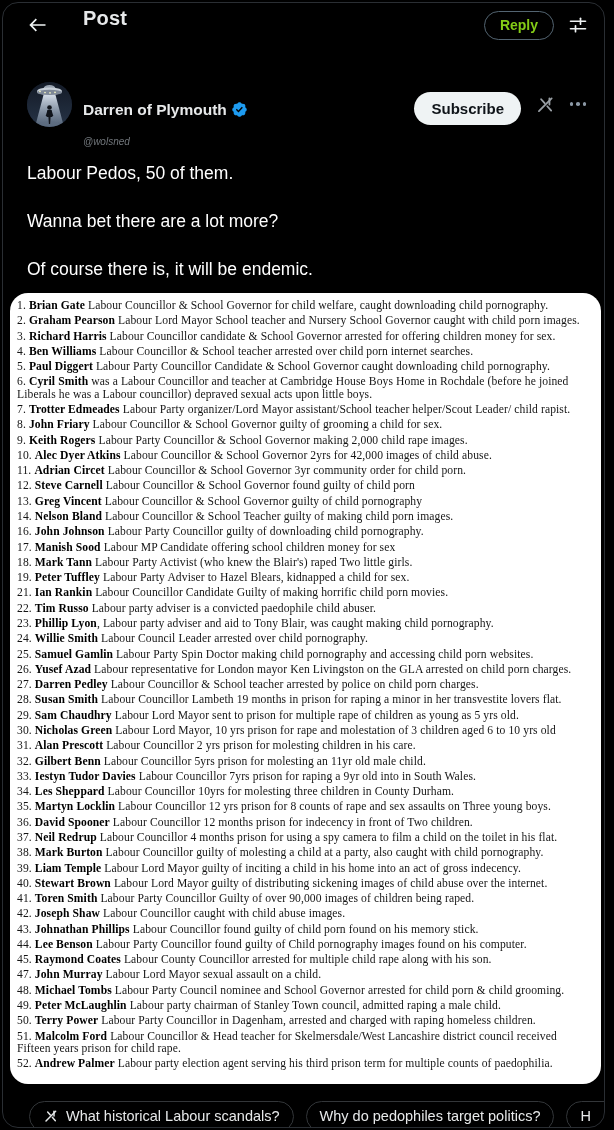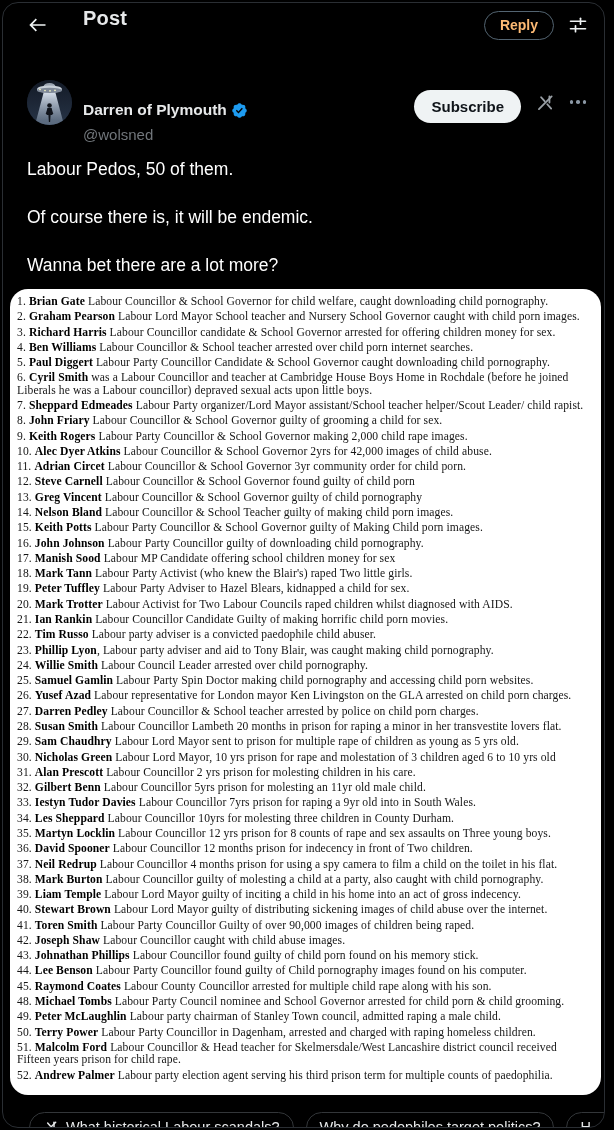--- a/index.html
+++ b/index.html
@@ -12,32 +12,32 @@
     position:absolute;left:2px;top:2px;width:601px;height:1124px;
     border:1px solid #2a2e33;border-radius:16px;background:#000;overflow:hidden;
   }
   
   .hdr{display:flex;align-items:center;padding:7px 16px 0 24px;height:30px;}
   .back{width:22px;height:22px;display:flex;align-items:center;justify-content:center;cursor:pointer;}
   .back svg{display:block;}
   .hdr h1{font-size:20px;font-weight:700;margin:0 0 13px 34px;color:#e7e9ea;letter-spacing:.2px;}
   .hdr .sp{flex:1;}
   .reply-btn{
-    background:transparent;color:#fdba74;font-weight:700;font-size:14px;
+    background:transparent;color:#84cc16;font-weight:700;font-size:14px;
     border:1px solid #536471;border-radius:16px;height:29px;padding:0 15px;cursor:pointer;
     font-family:inherit;
   }
   .sliders{margin-left:14px;width:20px;height:20px;display:flex;align-items:center;cursor:pointer;}
   
   .user-row{display:flex;align-items:center;padding:0 16px 0 24px;margin-top:21px;}
   .avatar{width:45px;height:45px;border-radius:50%;overflow:hidden;flex:0 0 45px;cursor:pointer;background:#0d1420;}
   .names{margin-left:11px;min-width:0;}
-  .name-line{display:flex;align-items:center;font-size:15.5px;font-weight:700;color:#e7e9ea;cursor:pointer;margin-top:40px;}
+  .name-line{display:flex;align-items:flex-start;font-size:15.5px;font-weight:700;color:#e7e9ea;cursor:pointer;margin-top:40px;}
   .badge{margin-left:4px;display:inline-flex;}
-  .handle{font-size:15px;color:#71767b;margin-top:7px;}
+  .handle{font-size:10px;color:#71767b;margin-top:17px;font-style:italic;}
   .user-row .sp{flex:1;}
   .subscribe{
     background:#eff3f4;color:#0f1419;font-weight:700;font-size:15px;border:none;
     border-radius:17px;height:33px;padding:0 17px;cursor:pointer;font-family:inherit;margin-top:9px;
   }
   .grok-btn{margin-left:13px;width:22px;height:22px;display:flex;align-items:center;justify-content:center;cursor:pointer;}
   .more-btn{margin-left:12px;width:20px;height:20px;display:flex;align-items:center;justify-content:center;cursor:pointer;}
   .more-btn span{display:inline-block;width:3.5px;height:3.5px;border-radius:50%;background:#8b98a5;margin:0 1.6px;}
   
   .post-text{padding:15px 24px 0;}
@@ -145,71 +145,70 @@
     </div>
     <div class="more-btn">
       <span></span>
         <span></span>
         <span></span>
     </div>
   </div>
 
   <div class="post-text">
     <p>Labour Pedos, 50 of them.</p>
+    <p>Wanna bet there are a lot more?</p>
     <p>Of course there is, it will be endemic.</p>
-    <p>Wanna bet there are a lot more?</p>
   </div>
 
   <figure class="list-card" style="margin-top:12px">
     <ol id="plist">
         <li><span>1. </span><b>Brian Gate</b><span> Labour Councillor &amp; School Governor for child welfare, caught downloading child pornography.</span></li>
         <li><span>2. </span><b>Graham Pearson</b><span> Labour Lord Mayor School teacher and Nursery School Governor caught with child porn images.</span></li>
         <li><span>3. </span><b>Richard Harris</b><span> Labour Councillor candidate &amp; School Governor arrested for offering children money for sex.</span></li>
         <li><span>4. </span><b>Ben Williams</b><span> Labour Councillor &amp; School teacher arrested over child porn internet searches.</span></li>
         <li><span>5. </span><b>Paul Diggert</b><span> Labour Party Councillor Candidate &amp; School Governor caught downloading child pornography.</span></li>
         <li><span>6. </span><b>Cyril Smith</b><span> was a Labour Councillor and teacher at Cambridge House Boys Home in Rochdale (before he joined Liberals he was a Labour councillor) depraved sexual acts upon little boys.</span></li>
-        <li><span>7. </span><b>Sheppard Edmeades</b><span> Labour Party organizer/Lord Mayor assistant/School teacher helper/Scout Leader/ child rapist.</span></li>
+        <li><span>7. </span><b>Trotter Edmeades</b><span> Labour Party organizer/Lord Mayor assistant/School teacher helper/Scout Leader/ child rapist.</span></li>
         <li><span>8. </span><b>John Friary</b><span> Labour Councillor &amp; School Governor guilty of grooming a child for sex.</span></li>
         <li><span>9. </span><b>Keith Rogers</b><span> Labour Party Councillor &amp; School Governor making 2,000 child rape images.</span></li>
         <li><span>10. </span><b>Alec Dyer Atkins</b><span> Labour Councillor &amp; School Governor 2yrs for 42,000 images of child abuse.</span></li>
         <li><span>11. </span><b>Adrian Circet</b><span> Labour Councillor &amp; School Governor 3yr community order for child porn.</span></li>
         <li><span>12. </span><b>Steve Carnell</b><span> Labour Councillor &amp; School Governor found guilty of child porn</span></li>
         <li><span>13. </span><b>Greg Vincent</b><span> Labour Councillor &amp; School Governor guilty of child pornography</span></li>
         <li><span>14. </span><b>Nelson Bland</b><span> Labour Councillor &amp; School Teacher guilty of making child porn images.</span></li>
-        <li><span>15. </span><b>Keith Potts</b><span> Labour Party Councillor &amp; School Governor guilty of Making Child porn images.</span></li>
         <li><span>16. </span><b>John Johnson</b><span> Labour Party Councillor guilty of downloading child pornography.</span></li>
         <li><span>17. </span><b>Manish Sood</b><span> Labour MP Candidate offering school children money for sex</span></li>
         <li><span>18. </span><b>Mark Tann</b><span> Labour Party Activist (who knew the Blair's) raped Two little girls.</span></li>
         <li><span>19. </span><b>Peter Tuffley</b><span> Labour Party Adviser to Hazel Blears, kidnapped a child for sex.</span></li>
-        <li><span>20. </span><b>Mark Trotter</b><span> Labour Activist for Two Labour Councils raped children whilst diagnosed with AIDS.</span></li>
         <li><span>21. </span><b>Ian Rankin</b><span> Labour Councillor Candidate Guilty of making horrific child porn movies.</span></li>
         <li><span>22. </span><b>Tim Russo</b><span> Labour party adviser is a convicted paedophile child abuser.</span></li>
         <li><span>23. </span><b>Phillip Lyon</b><span>, Labour party adviser and aid to Tony Blair, was caught making child pornography.</span></li>
         <li><span>24. </span><b>Willie Smith</b><span> Labour Council Leader arrested over child pornography.</span></li>
         <li><span>25. </span><b>Samuel Gamlin</b><span> Labour Party Spin Doctor making child pornography and accessing child porn websites.</span></li>
         <li><span>26. </span><b>Yusef Azad</b><span> Labour representative for London mayor Ken Livingston on the GLA arrested on child porn charges.</span></li>
         <li><span>27. </span><b>Darren Pedley</b><span> Labour Councillor &amp; School teacher arrested by police on child porn charges.</span></li>
-        <li><span>28. </span><b>Susan Smith</b><span> Labour Councillor Lambeth 20 months in prison for raping a minor in her transvestite lovers flat.</span></li>
+        <li><span>28. </span><b>Susan Smith</b><span> Labour Councillor Lambeth 19 months in prison for raping a minor in her transvestite lovers flat.</span></li>
         <li><span>29. </span><b>Sam Chaudhry</b><span> Labour Lord Mayor sent to prison for multiple rape of children as young as 5 yrs old.</span></li>
         <li><span>30. </span><b>Nicholas Green</b><span> Labour Lord Mayor, 10 yrs prison for rape and molestation of 3 children aged 6 to 10 yrs old</span></li>
         <li><span>31. </span><b>Alan Prescott</b><span> Labour Councillor 2 yrs prison for molesting children in his care.</span></li>
         <li><span>32. </span><b>Gilbert Benn</b><span> Labour Councillor 5yrs prison for molesting an 11yr old male child.</span></li>
         <li><span>33. </span><b>Iestyn Tudor Davies</b><span> Labour Councillor 7yrs prison for raping a 9yr old into in South Wales.</span></li>
         <li><span>34. </span><b>Les Sheppard</b><span> Labour Councillor 10yrs for molesting three children in County Durham.</span></li>
         <li><span>35. </span><b>Martyn Locklin</b><span> Labour Councillor 12 yrs prison for 8 counts of rape and sex assaults on Three young boys.</span></li>
         <li><span>36. </span><b>David Spooner</b><span> Labour Councillor 12 months prison for indecency in front of Two children.</span></li>
         <li><span>37. </span><b>Neil Redrup</b><span> Labour Councillor 4 months prison for using a spy camera to film a child on the toilet in his flat.</span></li>
         <li><span>38. </span><b>Mark Burton</b><span> Labour Councillor guilty of molesting a child at a party, also caught with child pornography.</span></li>
         <li><span>39. </span><b>Liam Temple</b><span> Labour Lord Mayor guilty of inciting a child in his home into an act of gross indecency.</span></li>
         <li><span>40. </span><b>Stewart Brown</b><span> Labour Lord Mayor guilty of distributing sickening images of child abuse over the internet.</span></li>
         <li><span>41. </span><b>Toren Smith</b><span> Labour Party Councillor Guilty of over 90,000 images of children being raped.</span></li>
         <li><span>42. </span><b>Joseph Shaw</b><span> Labour Councillor caught with child abuse images.</span></li>
         <li><span>43. </span><b>Johnathan Phillips</b><span> Labour Councillor found guilty of child porn found on his memory stick.</span></li>
         <li><span>44. </span><b>Lee Benson</b><span> Labour Party Councillor found guilty of Child pornography images found on his computer.</span></li>
         <li><span>45. </span><b>Raymond Coates</b><span> Labour County Councillor arrested for multiple child rape along with his son.</span></li>
+        <li><span>47. </span><b>John Murray</b><span> Labour Lord Mayor sexual assault on a child.</span></li>
         <li><span>48. </span><b>Michael Tombs</b><span> Labour Party Council nominee and School Governor arrested for child porn &amp; child grooming.</span></li>
         <li><span>49. </span><b>Peter McLaughlin</b><span> Labour party chairman of Stanley Town council, admitted raping a male child.</span></li>
         <li><span>50. </span><b>Terry Power</b><span> Labour Party Councillor in Dagenham, arrested and charged with raping homeless children.</span></li>
         <li><span>51. </span><b>Malcolm Ford</b><span> Labour Councillor &amp; Head teacher for Skelmersdale/West Lancashire district council received Fifteen years prison for child rape.</span></li>
         <li><span>52. </span><b>Andrew Palmer</b><span> Labour party election agent serving his third prison term for multiple counts of paedophilia.</span></li>
       </ol>
   </figure>
 
   <div class="chips" id="chips">
       <button class="chip">

